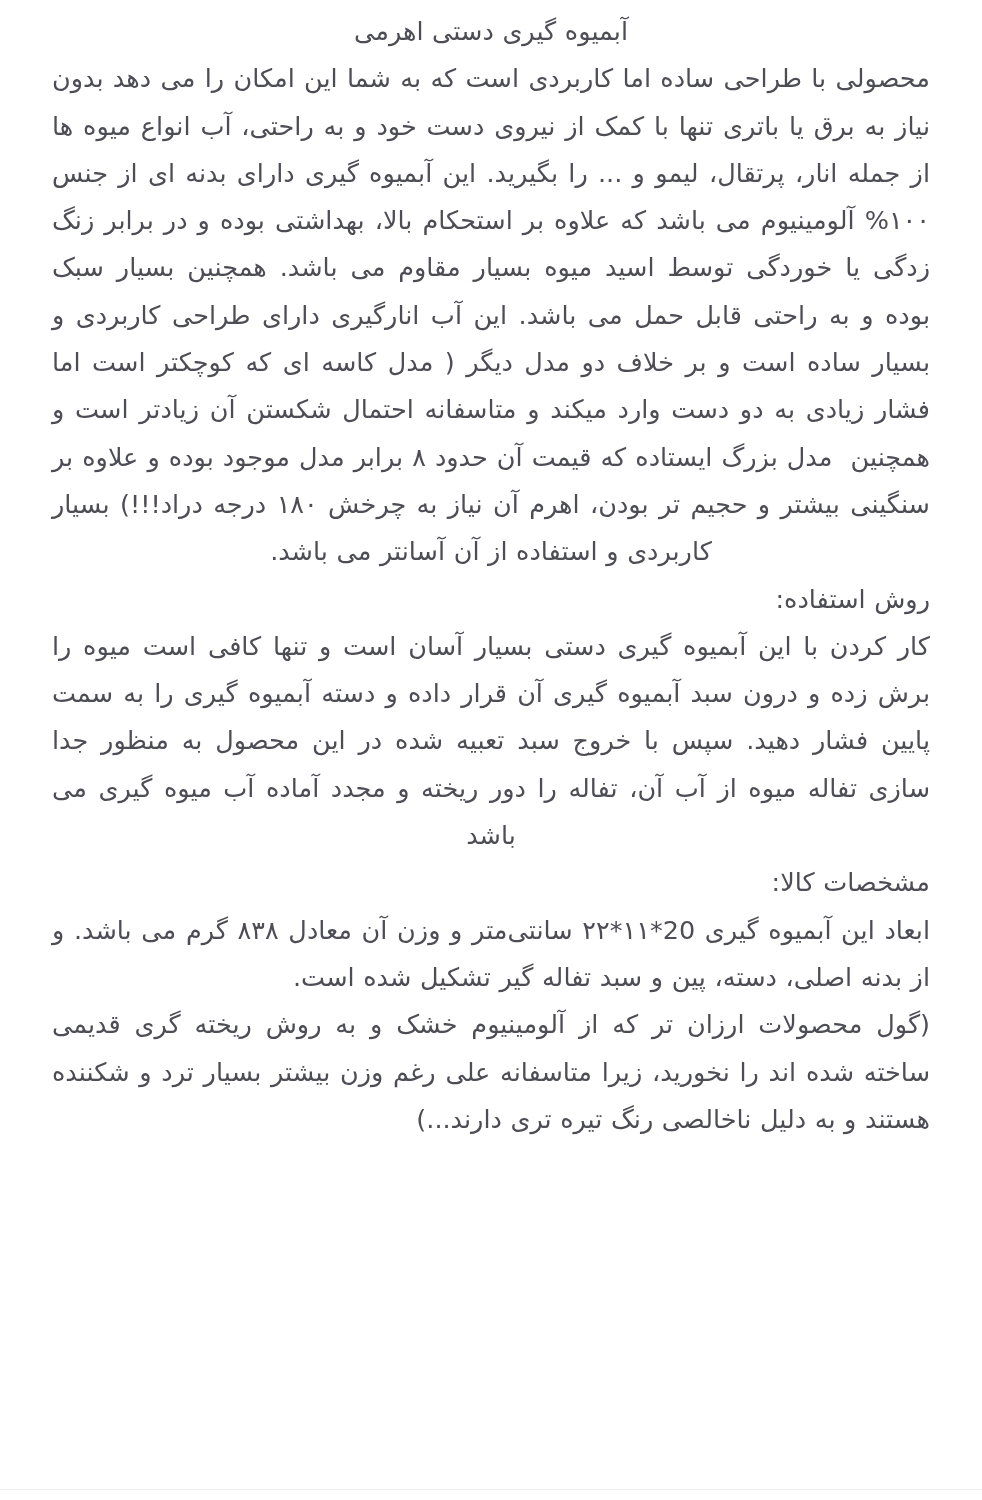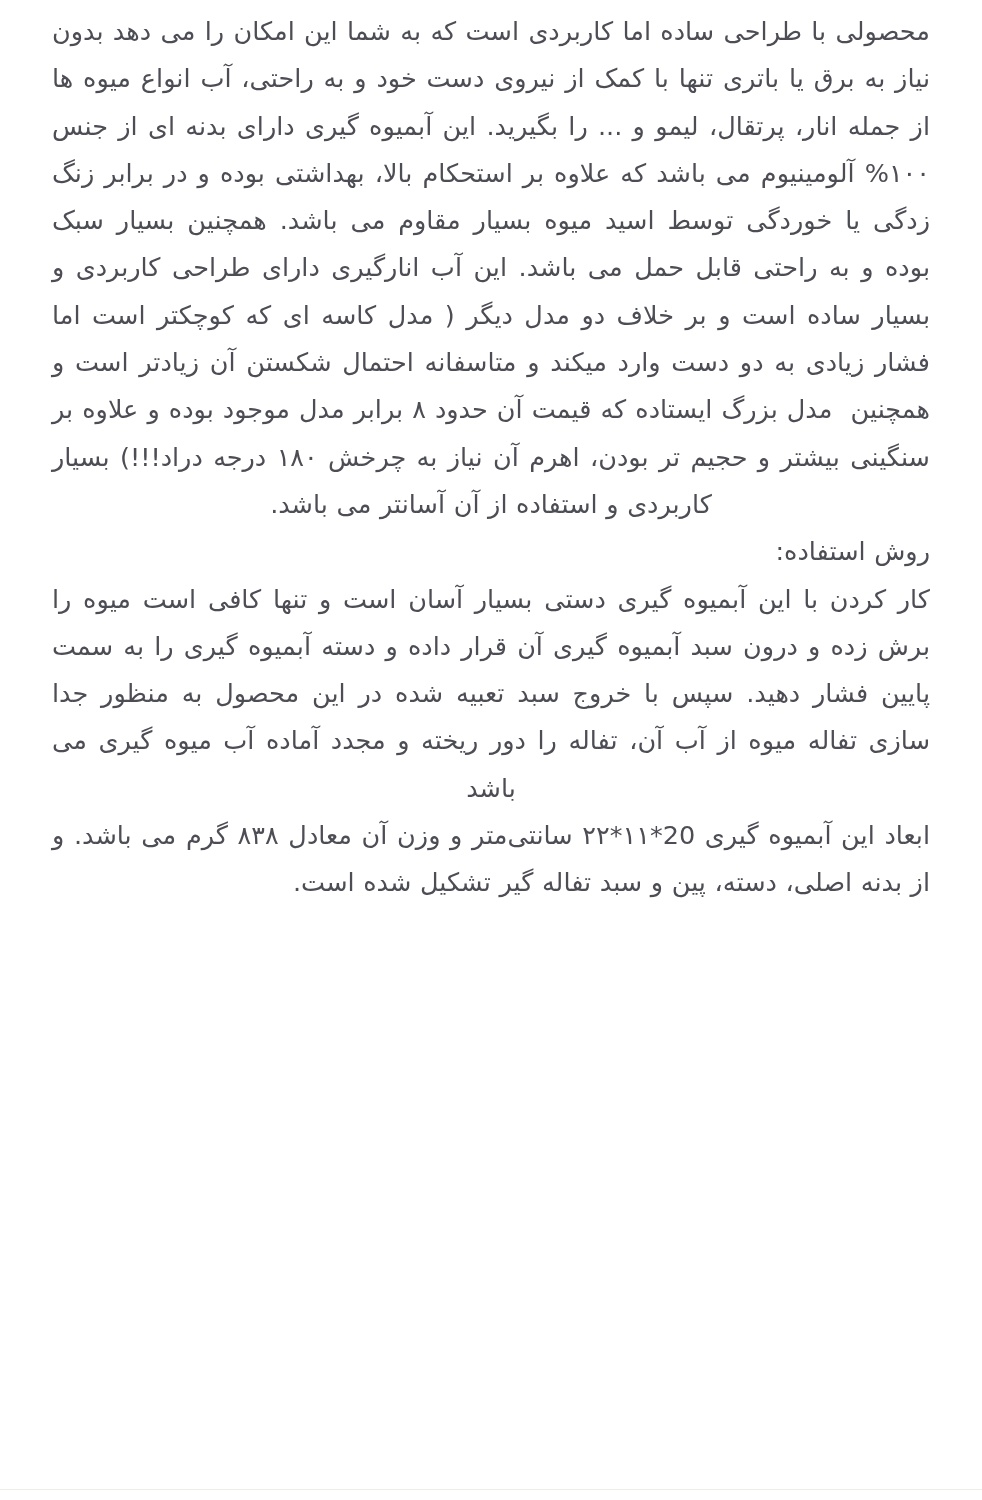--- a/index.html
+++ b/index.html
@@ -62,30 +62,33 @@
     margin: 0;
   }
 </style>
 </head>
 <body>
 
 <div id="page">
 
   <div id="doc-body">
 
+    <p class="para title-line">آبمیوه گیری دستی اهرمی</p>
 
     <p class="para">محصولی با طراحی ساده اما کاربردی است که به شما این امکان را می دهد بدون نیاز به برق یا باتری تنها با کمک از نیروی دست خود و به راحتی، آب انواع میوه ها از جمله انار، پرتقال، لیمو و ... را بگیرید. این آبمیوه گیری دارای بدنه ای از جنس ۱۰۰% آلومینیوم می باشد که علاوه بر استحکام بالا، بهداشتی بوده و در برابر زنگ زدگی یا خوردگی توسط اسید میوه بسیار مقاوم می باشد. همچنین بسیار سبک بوده و به راحتی قابل حمل می باشد. این آب انارگیری دارای طراحی کاربردی و بسیار ساده است و بر خلاف دو مدل دیگر ( مدل کاسه ای که کوچکتر است اما فشار زیادی به دو دست وارد میکند و متاسفانه احتمال شکستن آن زیادتر است و همچنین  مدل بزرگ ایستاده که قیمت آن حدود ۸ برابر مدل موجود بوده و علاوه بر سنگینی بیشتر و حجیم تر بودن، اهرم آن نیاز به چرخش ۱۸۰ درجه دراد!!!) بسیار کاربردی و استفاده از آن آسانتر می باشد.</p>
 
 
     <p class="para heading-line">روش استفاده:</p>
 
     <p class="para">کار کردن با این آبمیوه گیری دستی بسیار آسان است و تنها کافی است میوه را برش زده و درون سبد آبمیوه گیری آن قرار داده و دسته آبمیوه گیری را به سمت پایین فشار دهید. سپس با خروج سبد تعبیه شده در این محصول به منظور جدا سازی تفاله میوه از آب آن، تفاله را دور ریخته و مجدد آماده آب میوه گیری می باشد</p>
 
+    <p class="para heading-line">مشخصات کالا:</p>
 
     <p class="para tail-right">ابعاد این آبمیوه گیری 20*۱۱*۲۲ سانتی‌متر و وزن آن معادل ۸۳۸ گرم می باشد. و از بدنه اصلی، دسته، پین و سبد تفاله گیر تشکیل شده است.</p>
 
 
+    <p class="para tail-right">(گول محصولات ارزان تر که از آلومینیوم خشک و به روش ریخته گری قدیمی ساخته شده اند را نخورید، زیرا متاسفانه علی رغم وزن بیشتر بسیار ترد و شکننده هستند و به دلیل ناخالصی رنگ تیره تری دارند...)</p>
 
   </div>
 
   <hr class="bottom-rule">
 
 </div>
 
 </body></html>

